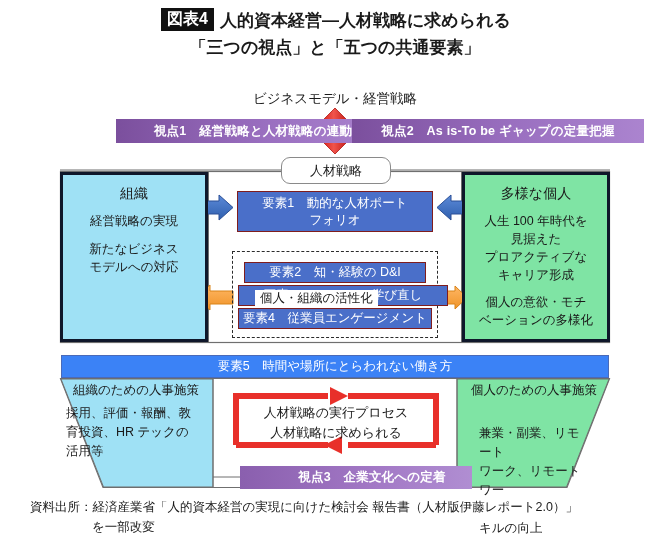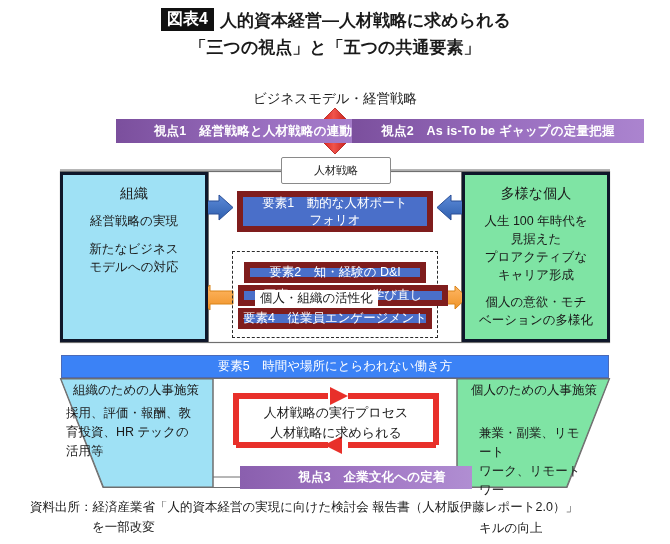--- a/index.html
+++ b/index.html
@@ -95,26 +95,26 @@
     font-size: 12.5px;
     padding-left: 32px;
   }
 
   
   #jinzai-senryaku {
     position: absolute;
     left: 281px; top: 157px;
     width: 108px; height: 25px;
     border: 1.5px solid #8a8a8a;
-    border-radius: 2px;
+    border-radius: 9px;
     background: #ffffff;
     display: flex;
     align-items: center;
     justify-content: center;
-    font-size: 11px;
+    font-size: 13px;
     white-space: nowrap;
     z-index: 6;
   }
 
   
   .side-panel {
     position: absolute;
     border: 3px solid #0f172a;
     box-sizing: border-box;
     text-align: center;
@@ -135,21 +135,21 @@
     margin-bottom: 9px;
   }
   .panel-sub { margin-bottom: 9px; }
   .panel-sub.tight { line-height: 18px; }
 
   
   .elem-box {
     position: absolute;
     background: #4a6fc9;
     color: #ffffff;
-    border: 6px solid #7f1d1d;
+    border: 1px solid #7f1d1d;
     box-sizing: border-box;
     font-size: 12.5px;
     display: flex;
     align-items: center;
     justify-content: center;
     text-align: center;
     line-height: 17px;
     white-space: nowrap;
   }
   #elem1 { left: 237px; top: 191px; width: 196px; height: 41px; }

